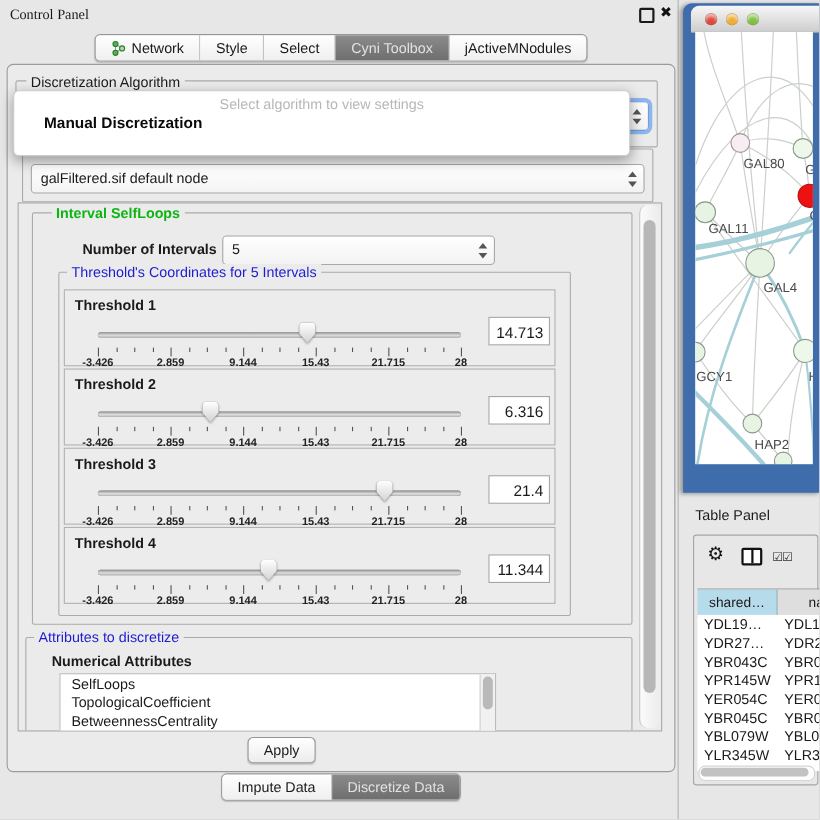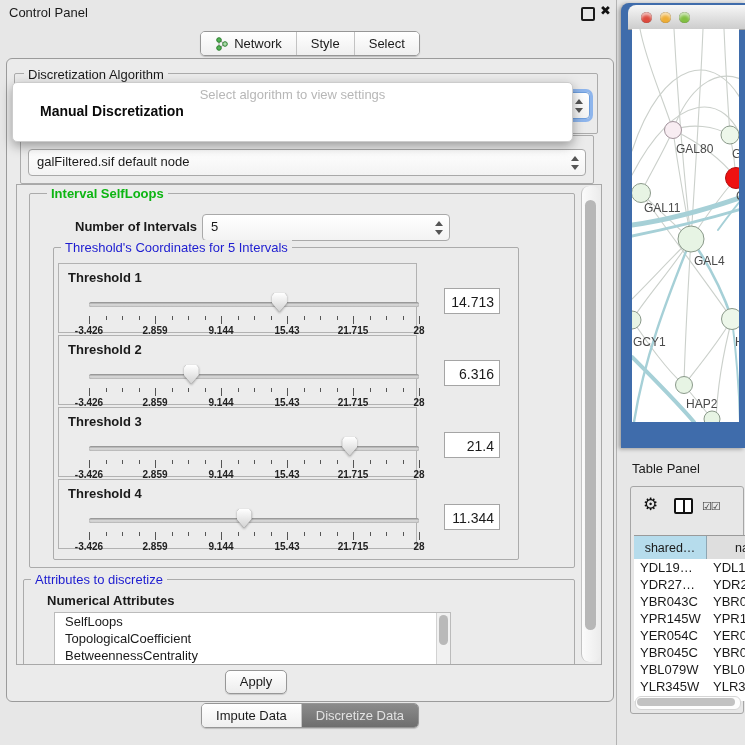--- a/index.html
+++ b/index.html
@@ -1,20 +1,20 @@
 <!DOCTYPE html>
 <html><head>
 <meta charset="utf-8">
 <style>
   html,body{margin:0;padding:0;background:#cfcfcf;}
   #screen{position:relative;width:745px;height:745px;background:#e7e7e7;overflow:hidden;
           font-family:"Liberation Sans","DejaVu Sans",sans-serif;color:#1a1a1a;}
   
   .titlebar{position:absolute;left:0;top:0;width:620px;height:26px;}
-  #panelTitle{position:absolute;left:9px;top:5px;font-size:13px;}
+  #panelTitle{position:absolute;left:9px;top:5px;font-size:13px;font-family:Liberation Serif, serif;}
   .float-btn{position:absolute;left:581px;top:7px;width:10px;height:10px;border:2px solid #1a1a1a;border-radius:2px;background:transparent;}
   .close-btn{position:absolute;left:600px;top:3px;font-size:13px;font-weight:bold;color:#111;}
   
   .tabrow{position:absolute;left:0;width:620px;display:flex;justify-content:center;}
   #topRow{top:31px;} #bottomRow{top:703px;}
   .segbar{display:flex;border:1px solid #969696;border-radius:5px;overflow:hidden;box-shadow:0 1px 1px rgba(0,0,0,.18);}
   .seg{display:flex;align-items:center;gap:5px;padding:0 14px;height:23px;font-size:13px;
        background:linear-gradient(#ffffff,#efefef);border-right:1px solid #c3c3c3;white-space:nowrap;}
   .seg:last-child{border-right:none;}
   .seg.active{background:linear-gradient(#8b8b8b,#6e6e6e);color:#e2e2e2;}
@@ -35,21 +35,21 @@
   
   .popup{position:absolute;left:12px;top:82px;width:561px;height:60px;background:#ffffff;border:1px solid #cccccc;
          border-radius:5px;box-shadow:0 4px 12px rgba(0,0,0,.35);z-index:6;padding-top:3px;box-sizing:border-box;}
   .popup-hint{text-align:center;font-size:13px;color:#b7b7b7;height:17px;line-height:17px;}
   .popup-opt{font-size:14px;padding-left:27px;height:16px;line-height:16px;color:#0a0a0a;}
   
   .viewport{position:absolute;left:16px;top:184px;width:584px;height:479px;border:1px solid #a8a8a8;background:#ebebeb;overflow:hidden;}
   .vscroll{position:absolute;left:564px;top:1px;width:18px;height:476px;background:linear-gradient(90deg,#fbfbfb,#ececec);border-left:1px solid #c2c2c2;border-radius:8px;}
   .vscroll .vthumb{position:absolute;left:3px;top:14px;width:11px;height:430px;background:#b7b7b7;border-radius:6px;}
   
-  .thr-panel{position:relative;width:359px;height:70px;margin-bottom:2px;background:#ececec;border:1px solid #b2b2b2;box-sizing:border-box;}
+  .thr-panel{position:relative;width:447px;height:70px;margin-bottom:2px;background:#ececec;border:1px solid #b2b2b2;box-sizing:border-box;}
   .thr-label{position:absolute;left:9px;top:6px;font-size:13px;font-weight:bold;}
   .thr-track{position:absolute;left:30px;top:38px;width:330px;height:5px;border-radius:3px;
              background:linear-gradient(#8f8f8f,#dcdcdc 55%,#bdbdbd);box-shadow:inset 0 0 1px #777;}
   .thumb-wrap{position:absolute;top:29px;width:15px;height:19px;filter:drop-shadow(0 0 .7px #777) drop-shadow(0 1px 1px rgba(0,0,0,.3));}
   .thumb{width:100%;height:100%;background:linear-gradient(#ffffff,#d2d2d2);
          clip-path:polygon(15% 0,85% 0,100% 15%,100% 52%,50% 100%,0 52%,0 15%);}
   .tick{position:absolute;top:52px;width:1px;background:#555;}
   .tick.minor{height:4px;} .tick.major{height:8px;}
   .ticklab{position:absolute;top:61px;transform:translateX(-50%);font-size:10px;font-weight:bold;color:#222;}
   .thr-value{position:absolute;left:385px;top:24px;width:56px;height:26px;background:#fff;border:1px solid #a5a5a5;
@@ -109,20 +109,26 @@
             <circle cx="4" cy="11" r="2.3" fill="#53b355" stroke="#2d7d2f"></circle>
             <circle cx="10" cy="7" r="2.3" fill="#a8dba8" stroke="#2d7d2f"></circle>
           </svg>
           <span>Network</span>
         </div>
         <div class="seg">
           <span>Style</span>
         </div>
         <div class="seg">
           <span>Select</span>
+        </div>
+        <div class="seg active">
+          <span>Cyni Toolbox</span>
+        </div>
+        <div class="seg">
+          <span>jActiveMNodules</span>
         </div>
       </div>
   </div>
 
   <div class="mainpanel"></div>
 
   <div class="group" style="left:14px;top:73px;width:582px;height:59px;"></div>
   <span class="group-label" style="left:24px;top:67px;">Discretization Algorithm</span>
   <div class="combo focusring" style="left:24px;top:92px;width:564px;height:25px;">
     <span class="stepper">

